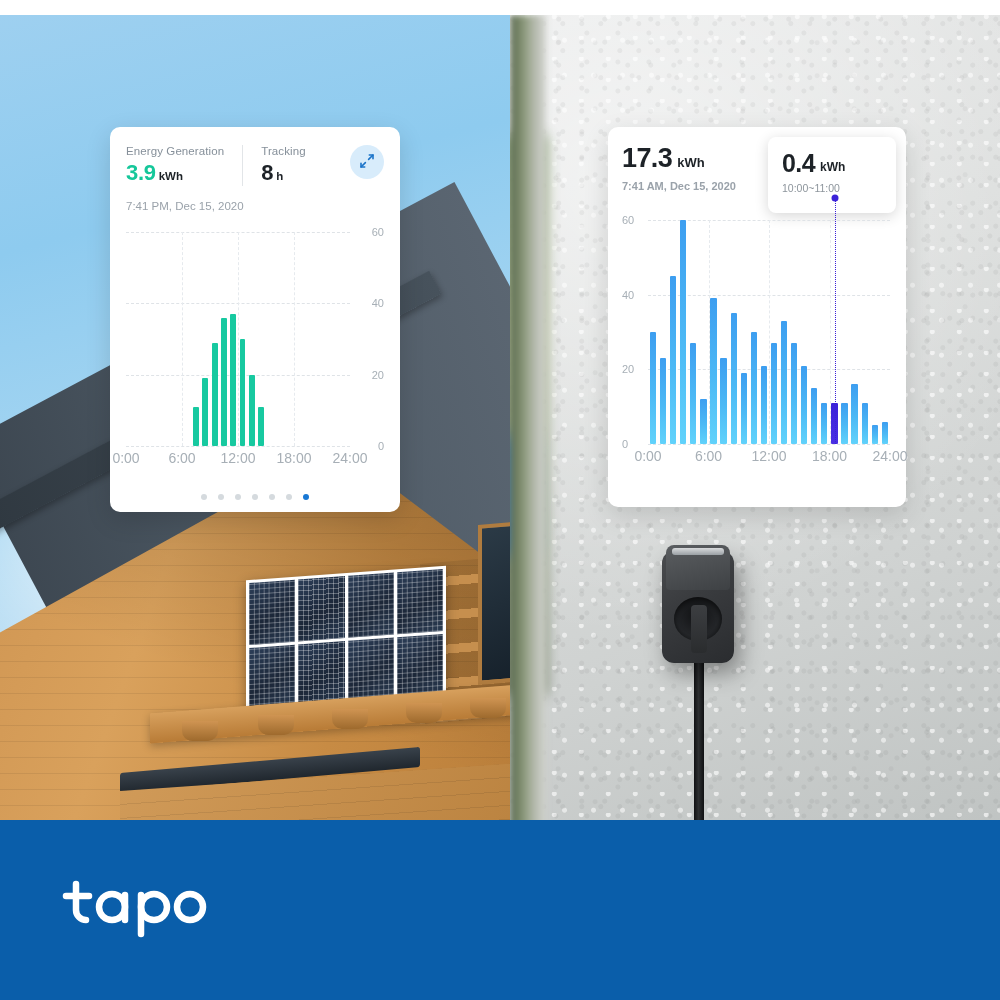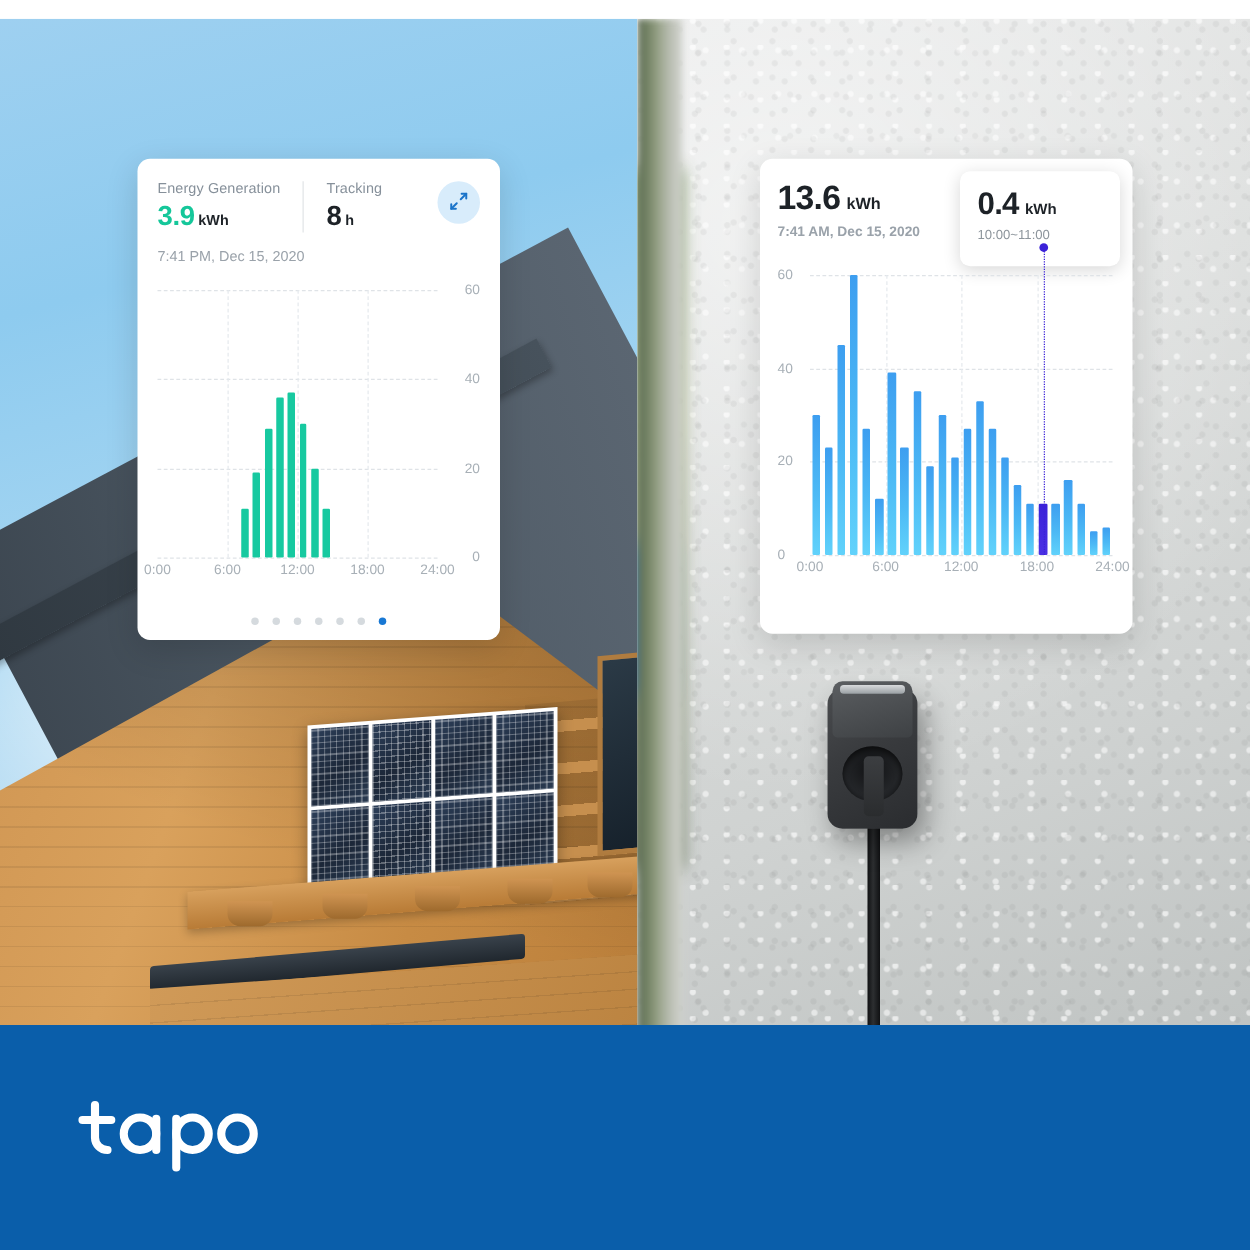--- a/index.html
+++ b/index.html
@@ -225,21 +225,21 @@
     border-left: 1px dashed #e6eaee;
   }
   .ytick {
     position: absolute; right: 0; font-size: 11px; color: #a7afb6;
     transform: translateY(-50%); text-align: right; width: 30px;
   }
   .ytick-l { position: absolute; left: 0; font-size: 11px; color: #a7afb6; transform: translateY(-50%); width: 22px; }
   .xaxis { position: absolute; left: 0; right: 34px; bottom: 0; height: 18px; }
   .xaxis-r { position: absolute; left: 26px; right: 4px; bottom: 0; height: 18px; }
   .xtick {
-    position: absolute; font-size: 11px; color: #a7afb6; transform: translateX(-50%);
+    position: absolute; font-size: 14px; color: #a7afb6; transform: translateX(-50%);
     white-space: nowrap;
   }
   .bars { position: absolute; left: 0; right: 0; bottom: 0; top: 0; display: flex; align-items: flex-end; }
   .bar-slot { flex: 1 1 0; height: 100%; display: flex; align-items: flex-end; justify-content: center; }
   .bar { width: 62%; border-radius: 1px; }
   .bar.green { background: #17c9a0; }
   .bar.blue { background: linear-gradient(180deg, #3d9ef0 0%, #4cb9f5 55%, #61d2fb 100%); }
   .bar.hl { background: linear-gradient(180deg, #3b22d8 0%, #4a30e4 100%); }
 
   
@@ -473,21 +473,21 @@
         <div class="dot"></div>
         <div class="dot"></div>
         <div class="dot"></div>
         <div class="dot active"></div>
       </div>
   </div>
 
   <div class="card card-right">
 
     <div class="big-row">
-      <span class="big-num">13.6</span>
+      <span class="big-num">17.3</span>
       <span class="big-unit">kWh</span>
     </div>
     <div class="ts-r">7:41 AM, Dec 15, 2020</div>
 
     <div class="tooltip">
       <div class="tt-row">
         <span class="tt-num">0.4</span>
         <span class="tt-unit">kWh</span>
       </div>
       <div class="tt-range">10:00~11:00</div>

